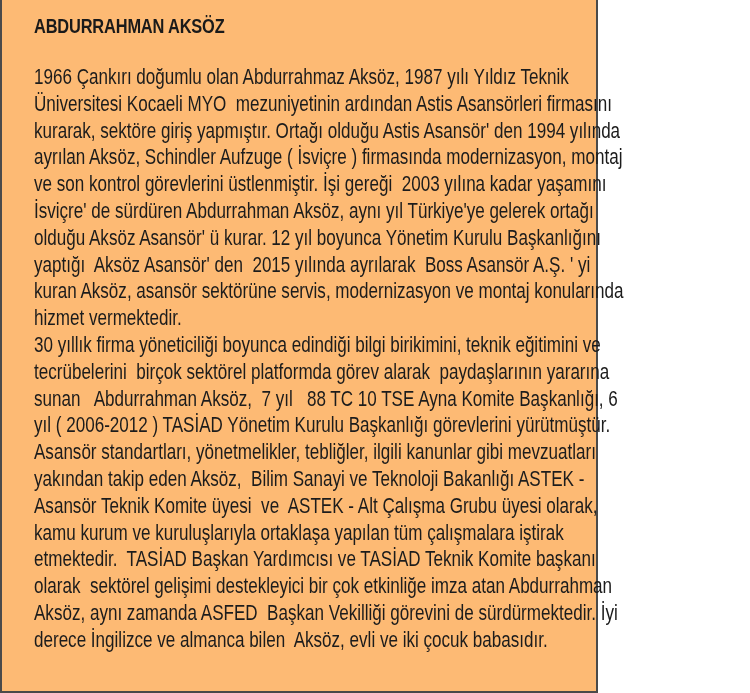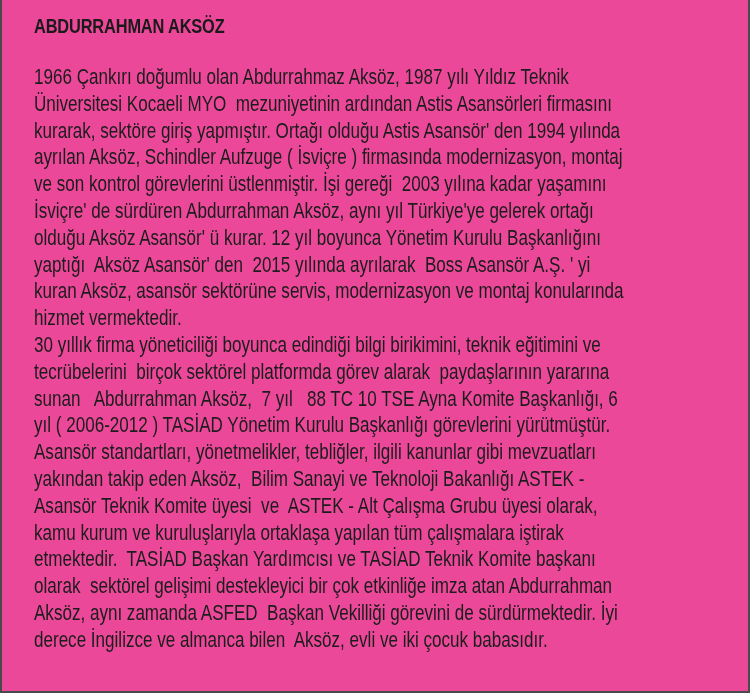--- a/index.html
+++ b/index.html
@@ -1,23 +1,23 @@
 <!DOCTYPE html>
 <html><head>
 <meta charset="utf-8">
 <style>
   html, body { margin: 0; padding: 0; background: #ffffff; }
   body { width: 750px; height: 693px; position: relative; overflow: hidden; }
   .frame {
-    position: absolute; left: 0; top: 0; width: 750px; height: 693px;
+    position: absolute; left: 0; top: 0; width: 598px; height: 693px;
     box-sizing: border-box;
     border-left: 2px solid #4a4a4a;
     border-right: 2px solid #4a4a4a;
     border-bottom: 2px solid #4a4a4a;
-    background: #ec4899;
+    background: #fdba74;
   }
   .title {
     position: absolute; left: 32px; top: 14px;
     font-family: "Liberation Sans", sans-serif;
     font-weight: bold; font-size: 21px; color: #1a1a1a;
     transform: scaleX(0.78); transform-origin: left top;
     white-space: nowrap; letter-spacing: -0.2px;
   }
   .body-text {
     position: absolute; left: 32px; top: 64px;

